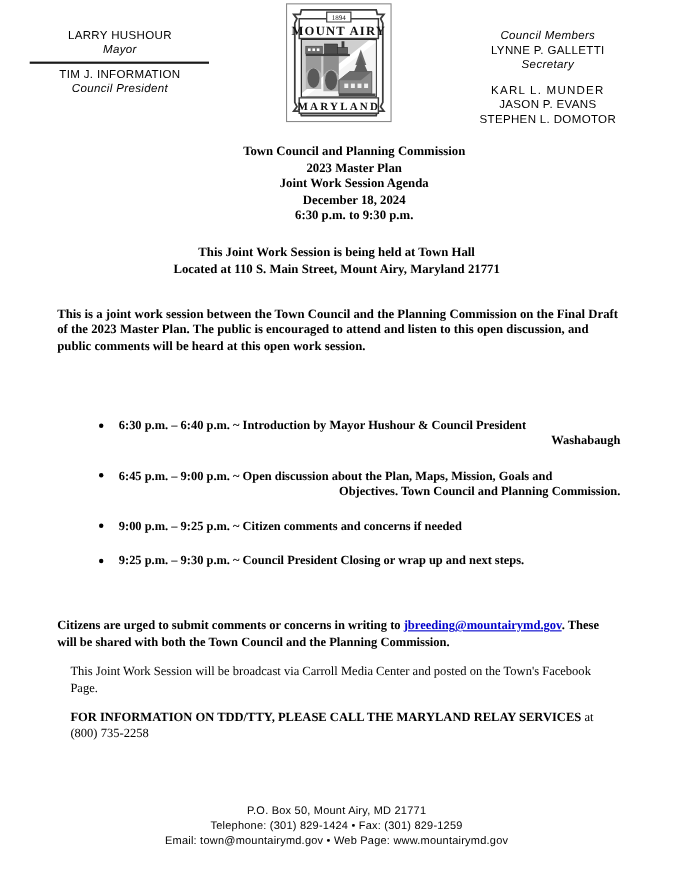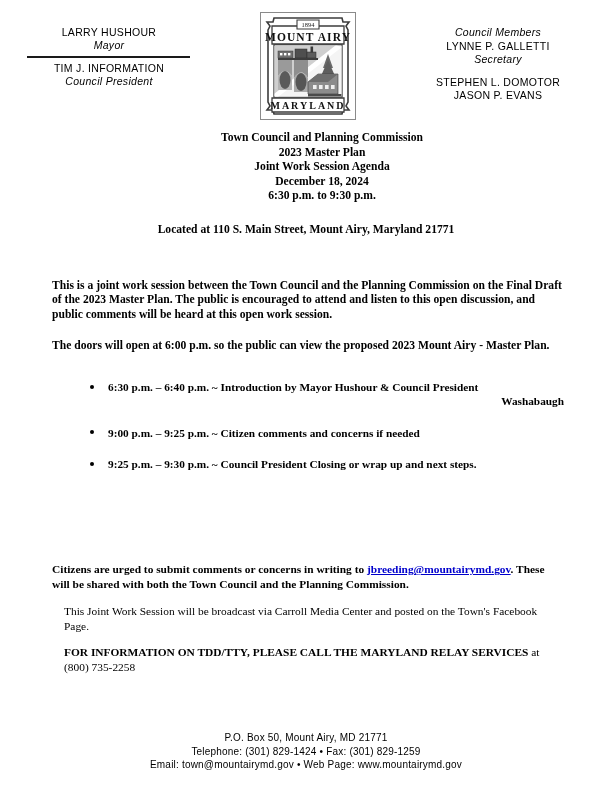--- a/index.html
+++ b/index.html
@@ -65,21 +65,21 @@
     letter-spacing: 0.3px;
   }
   .mast-right .it { font-style: italic; }
   .mast-right .gap { height: 9px; }
   .mast-right .spaced { letter-spacing: 1.1px; }
 
   
   .seal-wrap {
     position: absolute;
     left: 256px;
-    top: 10px;
+    top: 1px;
     width: 104px;
     height: 112px;
   }
   .seal-wrap svg { display: block; }
 
   
   .title-block {
     position: absolute;
     left: 16px;
     top: 131px;
@@ -266,49 +266,55 @@
         <path d="M16 88 L88 88 L88 102 L16 102 Z" fill="#ffffff" stroke="#3c3c3c" stroke-width="1.3"></path>
         <text x="52" y="99" text-anchor="middle" font-family="'Liberation Serif', serif" font-size="10" font-weight="bold" letter-spacing="2" fill="#111111">MARYLAND</text>
       </svg>
     </div>
 
     <div class="mast-right">
       <div class="it">Council Members</div>
       <div>LYNNE P. GALLETTI</div>
       <div class="it">Secretary</div>
       <div class="gap"></div>
+      <div class="spaced">KARL L.  MUNDER</div>
+      <div>JASON P. EVANS</div>
       <div>STEPHEN L. DOMOTOR</div>
-      <div>JASON P. EVANS</div>
     </div>
   </div>
 
   <div class="title-block">
     <div>Town Council and Planning Commission</div>
     <div>2023 Master Plan</div>
     <div>Joint Work Session Agenda</div>
     <div>December 18, 2024</div>
     <div>6:30 p.m. to 9:30 p.m.</div>
   </div>
 
   <div class="location-block">
+    <div>This Joint Work Session is being held at Town Hall</div>
     <div>Located at 110 S. Main Street, Mount Airy, Maryland 21771</div>
   </div>
 
   <p class="para" id="para-intro">This is a joint work session between the Town Council and the Planning Commission on the Final Draft of the 2023 Master Plan. The public is encouraged to attend and listen to this open discussion, and public comments will be heard at this open work session.</p>
-  <p class="para" id="para-doors">The doors will open at 6:00 p.m. so the public can view the proposed 2023 Mount Airy - Master Plan.</p>
 
   <div class="agenda">
 
     <div class="agenda-item">
       <span class="agenda-bullet"></span>
       <span>6:30 p.m. – 6:40 p.m. ~ Introduction by Mayor Hushour &amp; Council President</span>
       <span class="agenda-cont">Washabaugh</span>
     </div>
 
 
+    <div class="agenda-item">
+      <span class="agenda-bullet"></span>
+      <span>6:45 p.m. – 9:00 p.m. ~ Open discussion about the Plan, Maps, Mission, Goals and</span>
+      <span class="agenda-cont">Objectives.  Town Council and Planning Commission.</span>
+    </div>
 
     <div class="agenda-item">
       <span class="agenda-bullet"></span>
       <span>9:00 p.m. – 9:25 p.m. ~ Citizen comments and concerns if needed</span>
     </div>
 
     <div class="agenda-item">
       <span class="agenda-bullet"></span>
       <span>9:25 p.m. – 9:30 p.m. ~ Council President Closing or wrap up and next steps.</span>
     </div>

